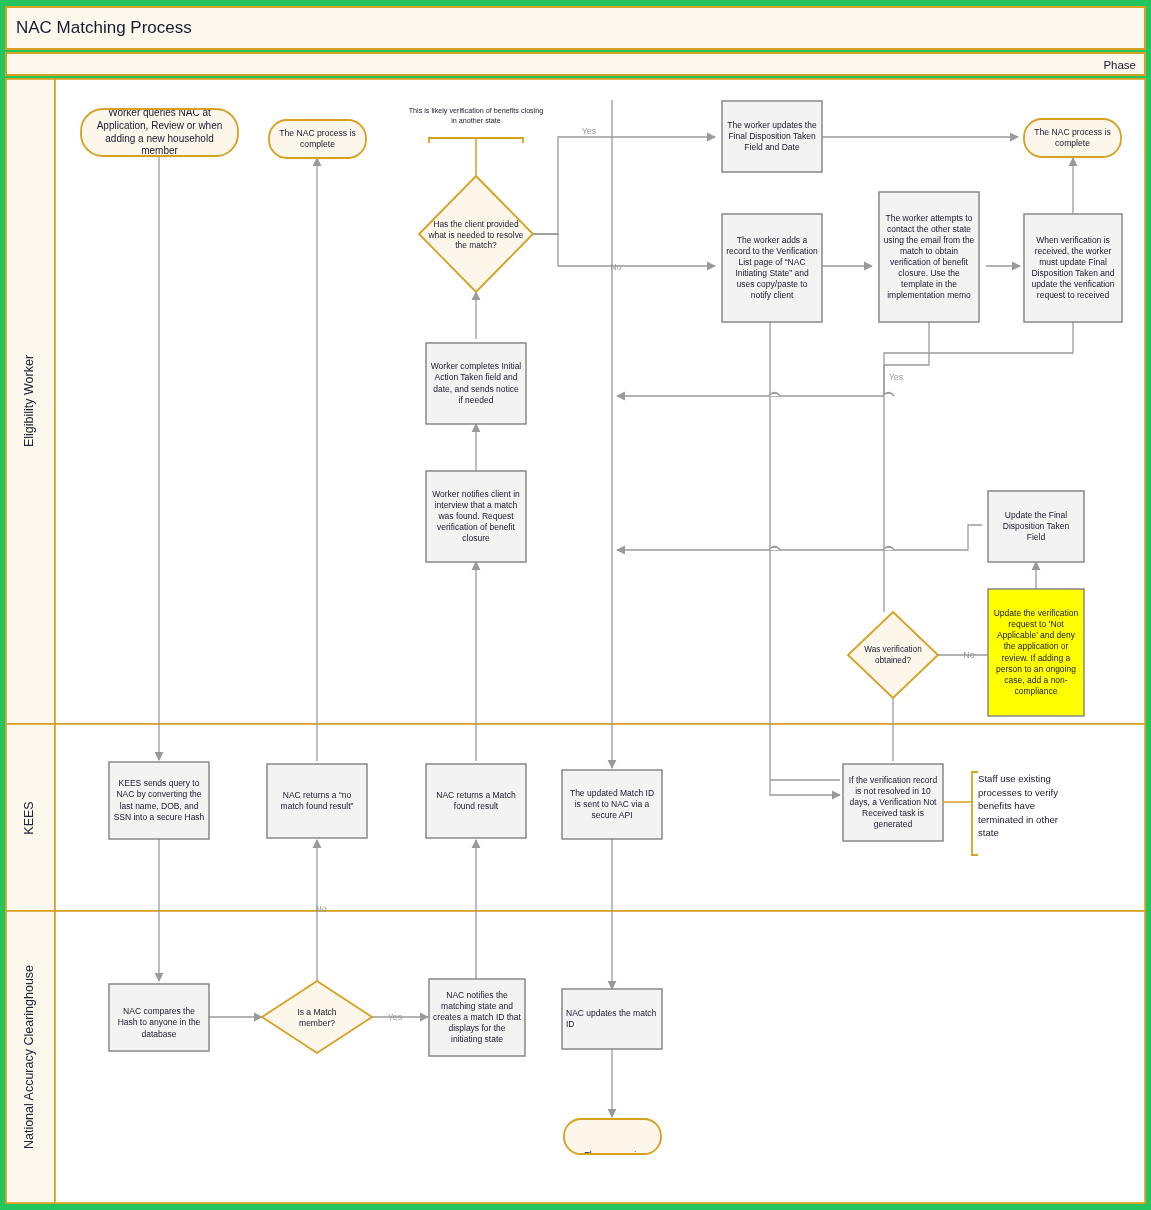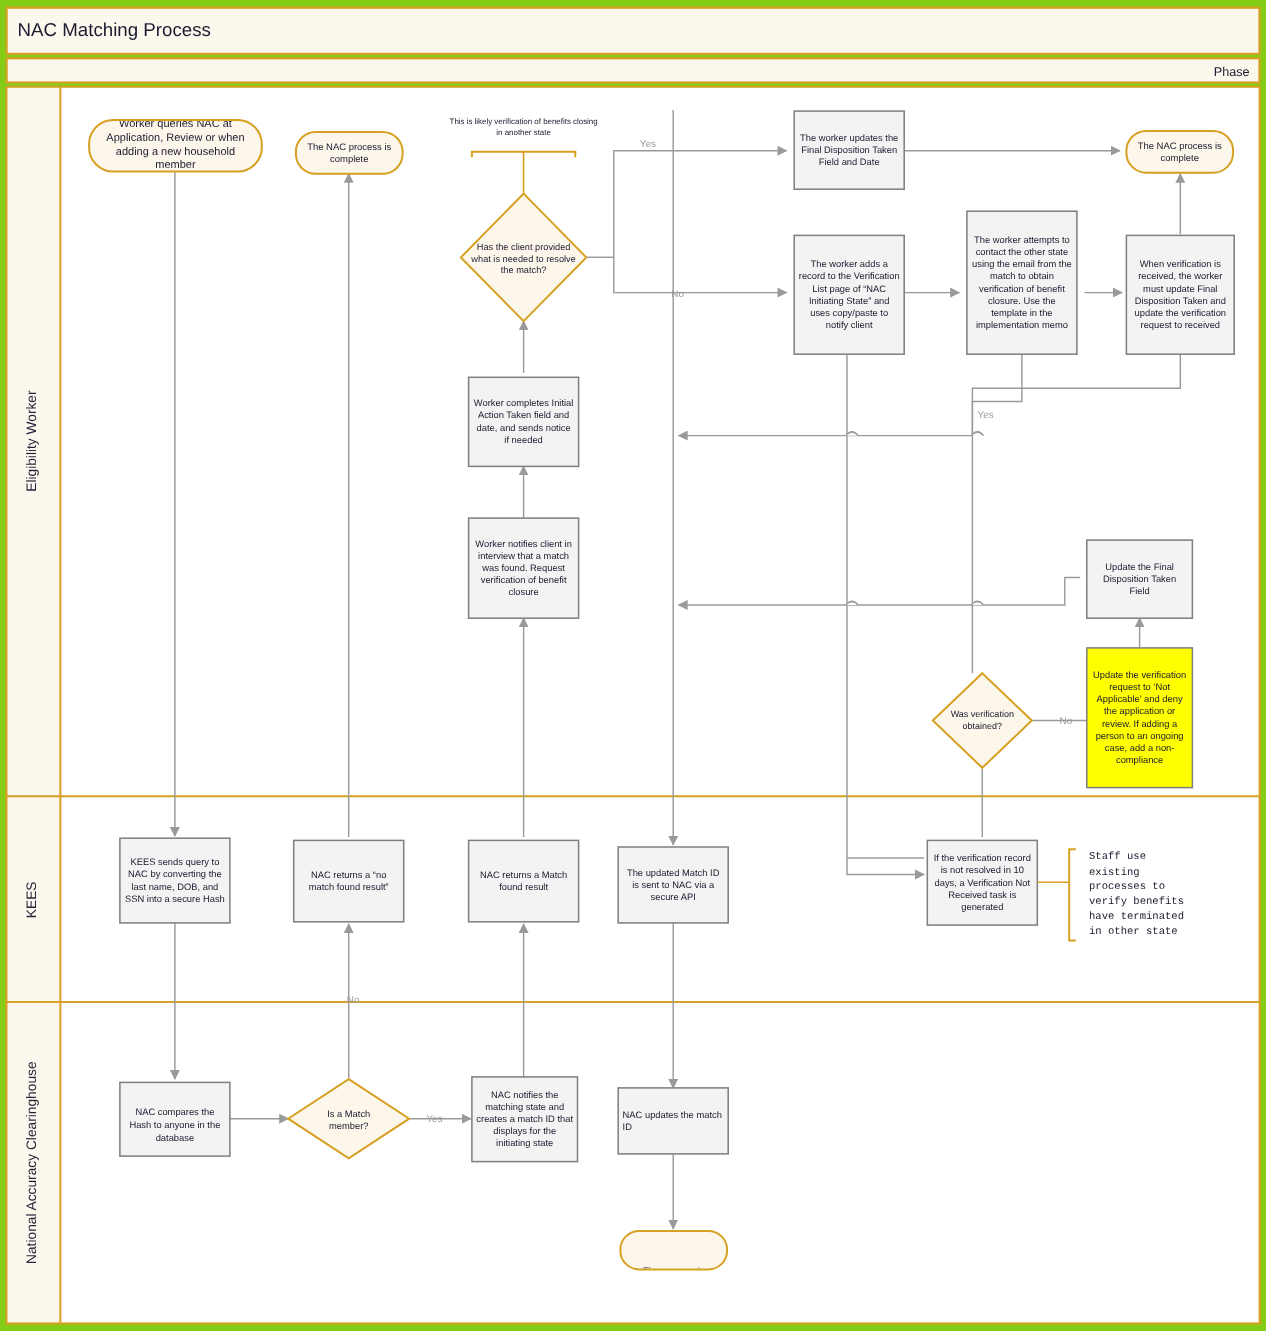--- a/index.html
+++ b/index.html
@@ -1,17 +1,17 @@
 <!DOCTYPE html>
 <html><head>
 <meta charset="utf-8">
 <style>
   html,body{margin:0;padding:0;background:#ffffff;}
   body{font-family:"Liberation Sans", sans-serif;}
-  #page{position:relative;width:1151px;height:1210px;overflow:hidden;background:#84cc16;}
+  #page{position:relative;width:1151px;height:1210px;overflow:hidden;background:#22c55e;}
   svg{display:block;}
   .flowLabel{font-family:"Liberation Sans", sans-serif;fill:#9a9a9a;font-size:9px;text-anchor:middle;}
   .laneLabel{font-family:"Liberation Sans", sans-serif;fill:#24243a;font-size:12.5px;text-anchor:middle;}
   .titleText{font-family:"Liberation Sans", sans-serif;fill:#1a1a2e;font-size:17px;}
   .phaseText{font-family:"Liberation Sans", sans-serif;fill:#1a1a2e;font-size:11.5px;text-anchor:end;}
 </style>
 </head>
 <body>
 
 <div id="page">
@@ -256,21 +256,21 @@
     <rect x="843" y="764" width="100" height="77" fill="#F3F3F3" stroke="#808080" stroke-width="1.4"></rect>
     <foreignObject x="845" y="765" width="96" height="75">
       <div xmlns="http://www.w3.org/1999/xhtml" style="display:flex;align-items:center;justify-content:center;height:75px;font-family:'Liberation Sans',sans-serif;font-size:8.5px;line-height:1.3;color:#1A1A2E;text-align:center;padding:0 2px;box-sizing:border-box;">If the verification record is not resolved in 10 days, a Verification Not Received task is generated</div>
     </foreignObject>
   </g>
 
   <g>
     <path d="M978,772 L972,772 L972,855 L978,855" fill="none" stroke="#D6A021" stroke-width="1.8"></path>
     <path d="M972,802 L943,802" fill="none" stroke="#D6A021" stroke-width="1.5"></path>
     <foreignObject x="978" y="772" width="100" height="86">
-      <div xmlns="http://www.w3.org/1999/xhtml" style="font-family:Liberation Mono, monospace;font-size:9.6px;line-height:1.42;color:#1A1A2E;text-align:left;margin-left:12px;">Staff use existing processes to verify benefits have terminated in other state</div>
+      <div xmlns="http://www.w3.org/1999/xhtml" style="font-family:Liberation Sans, sans-serif;font-size:9.6px;line-height:1.42;color:#1A1A2E;text-align:left;">Staff use existing processes to verify benefits have terminated in other state</div>
     </foreignObject>
   </g>
 
   <g>
     <rect x="109" y="984" width="100" height="67" fill="#F3F3F3" stroke="#808080" stroke-width="1.4"></rect>
     <foreignObject x="111" y="985" width="96" height="65">
       <div xmlns="http://www.w3.org/1999/xhtml" style="display:flex;align-items:center;justify-content:center;height:76px;font-family:'Liberation Sans',sans-serif;font-size:8.5px;line-height:1.3;color:#1A1A2E;text-align:center;padding:0 2px;box-sizing:border-box;">NAC compares the Hash to anyone in the database</div>
     </foreignObject>
   </g>
   <g>

